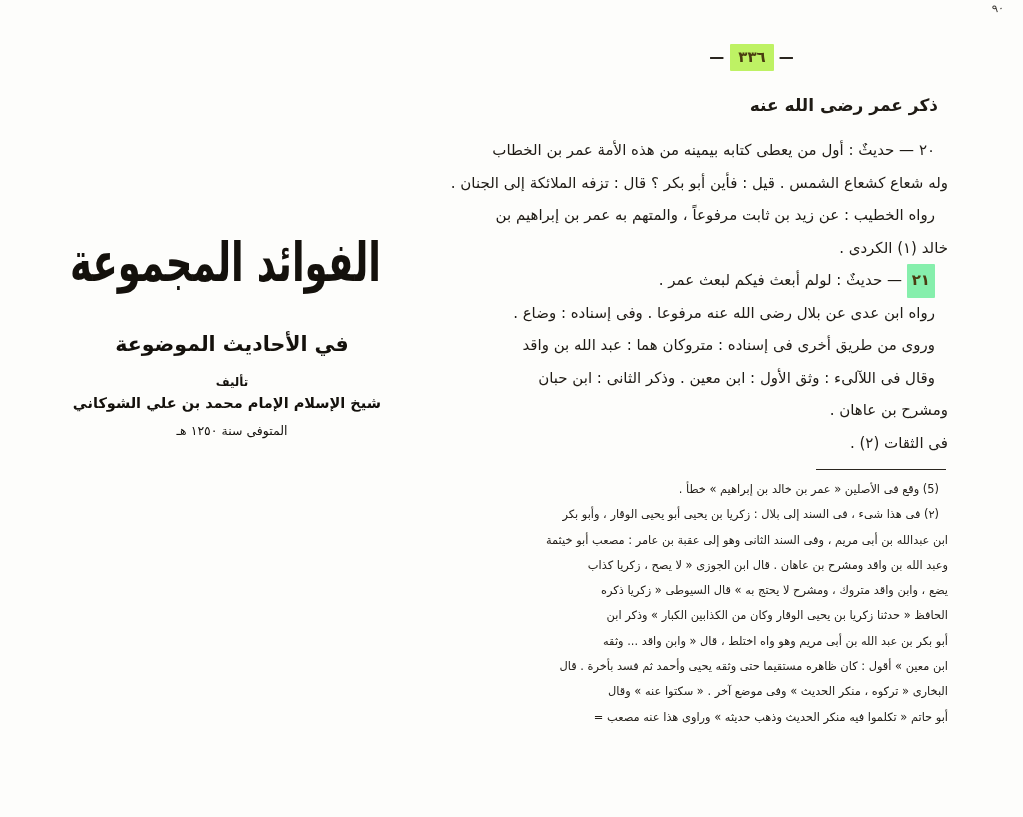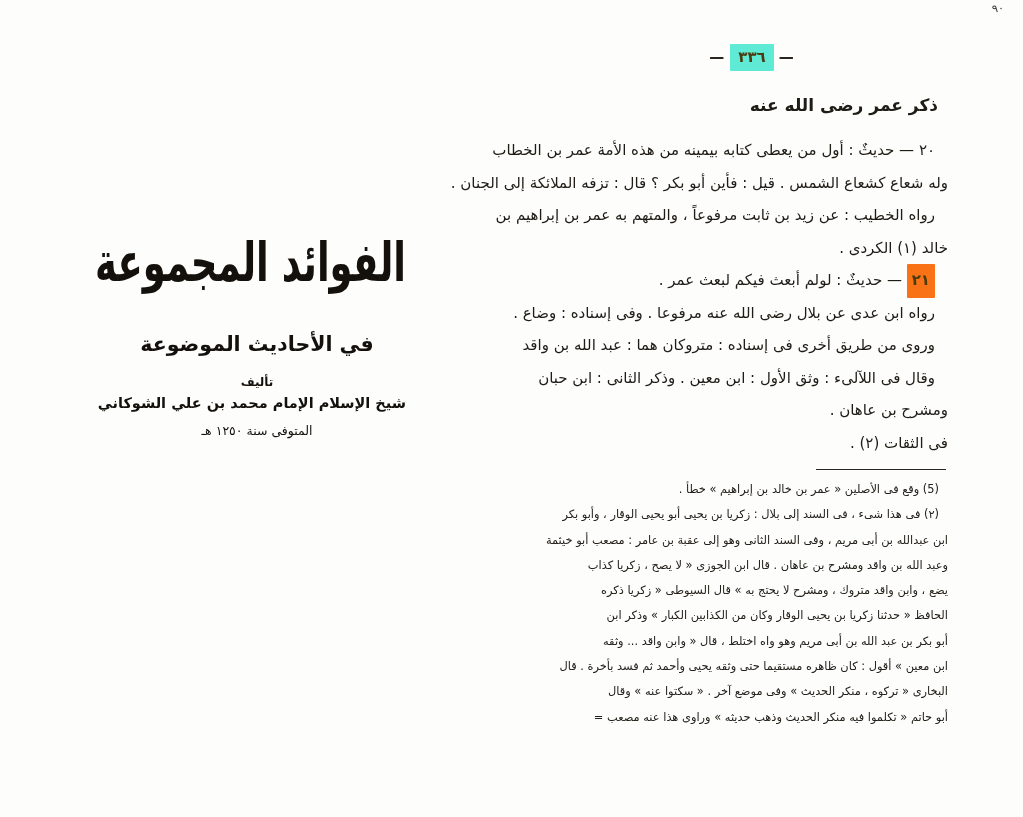--- a/index.html
+++ b/index.html
@@ -65,21 +65,21 @@
   .fn{
     font-size:11.4px;
     height:25.3px;line-height:25.3px;
     text-align:right;
     white-space:nowrap;
     color:#24201a;
   }
   .fn.indent{padding-right:9px;}
   
   .lp{
-    position:absolute;left:108px;top:230px;width:298px;
+    position:absolute;left:83px;top:230px;width:298px;
     direction:rtl;text-align:center;
     color:#14110c;
   }
   .t1{
     font-size:37px;font-weight:bold;
     letter-spacing:-1px;
     transform:scaleY(1.45);
     transform-origin:50% 0;
     height:46px;line-height:46px;
     white-space:nowrap;
@@ -120,34 +120,34 @@
     <div class="t1">الفوائد المجموعة</div>
     <div class="t2">في الأحاديث الموضوعة</div>
     <div class="byline">تأليف</div>
     <div class="author">شيخ الإسلام الإمام محمد بن علي الشوكاني</div>
     <div class="death">المتوفى سنة ١٢٥٠ هـ</div>
   </div>
 
   <div class="rp">
 
     <div class="pagenum-row">
-      <span class="dash">—</span><span class="pn-hl" style="background-color: #5eead4;">٣٣٦</span><span class="dash">—</span>
+      <span class="dash">—</span><span class="pn-hl" style="background-color: #bef264;">٣٣٦</span><span class="dash">—</span>
     </div>
 
     <div class="heading">ذكر عمر رضى الله عنه</div>
 
     <div class="body-block">
       <div class="line indent">٢٠ — حديثٌ : أول من يعطى كتابه بيمينه من هذه الأمة عمر بن الخطاب</div>
       <div class="line">وله شعاع كشعاع الشمس . قيل : فأين أبو بكر ؟ قال : تزفه الملائكة إلى الجنان .</div>
       <div class="line indent">رواه الخطيب : عن زيد بن ثابت مرفوعاً ، والمتهم به عمر بن إبراهيم بن</div>
       <div class="line">خالد (١) الكردى .</div>
     </div>
 
     <div class="body-block" style="margin-top:0;">
-      <div class="line indent"><span class="num-hl" style="background-color: #f97316;">٢١</span><span> — حديثٌ : لولم أبعث فيكم لبعث عمر .</span></div>
+      <div class="line indent"><span class="num-hl" style="background-color: #86efac;">٢١</span><span> — حديثٌ : لولم أبعث فيكم لبعث عمر .</span></div>
       <div class="line indent">رواه ابن عدى عن بلال رضى الله عنه مرفوعا . وفى إسناده : وضاع .</div>
       <div class="line indent">وروى من طريق أخرى فى إسناده : متروكان هما : عبد الله بن واقد</div>
       <div class="line indent">وقال فى اللآلىء : وثق الأول : ابن معين . وذكر الثانى : ابن حبان</div>
       <div class="line">ومشرح بن عاهان .</div>
       <div class="line">فى الثقات (٢) .</div>
     </div>
 
     <div class="fn-rule"></div>
 
     <div>

